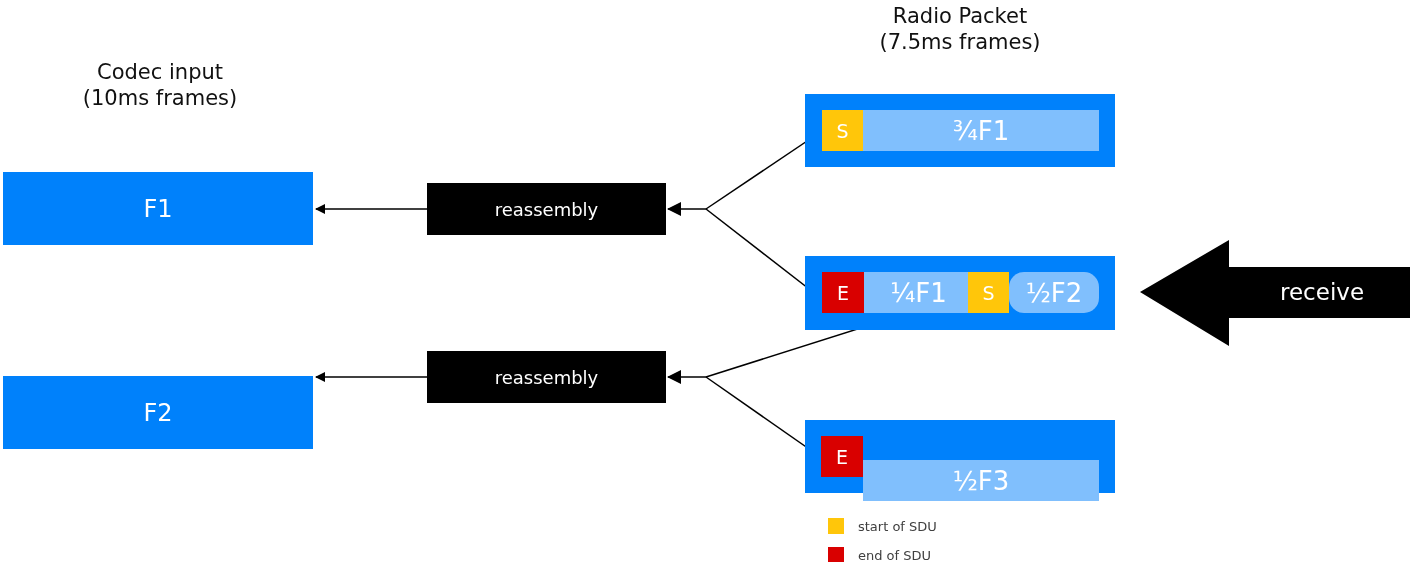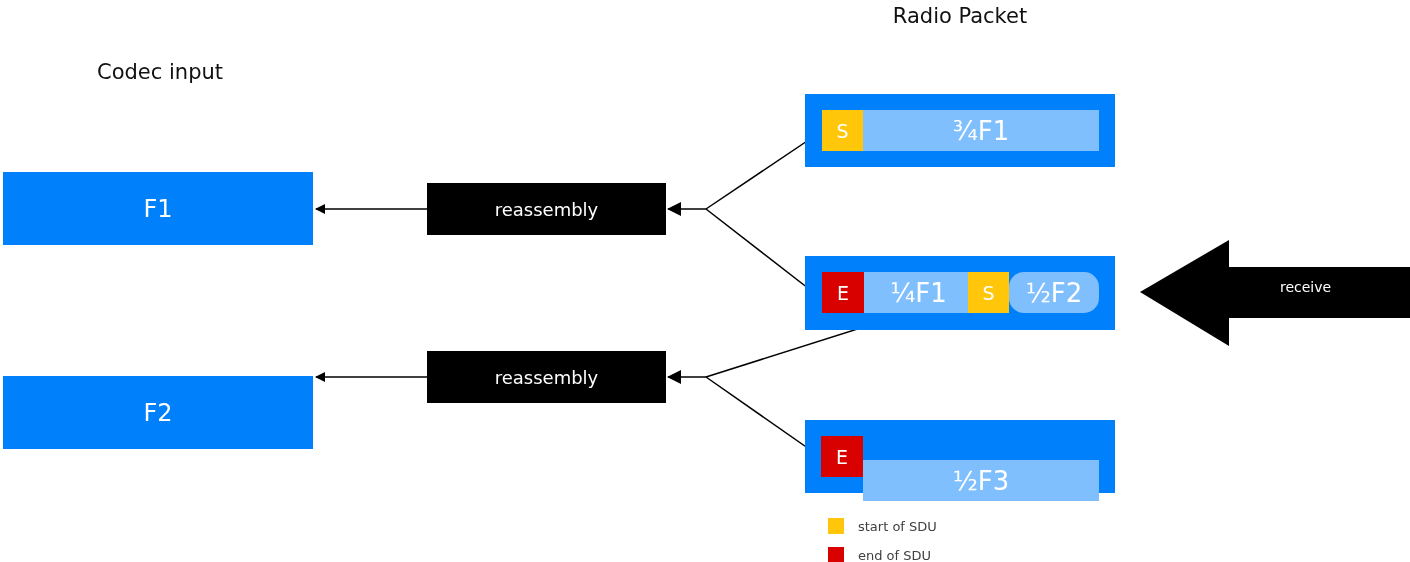--- a/index.html
+++ b/index.html
@@ -13,30 +13,32 @@
   .packet { position: absolute; background: #0081FB; }
   .seg { position: absolute; background: #80BFFD; color: #fff; font-size: 26px;
          display: flex; align-items: center; justify-content: center; }
   .marker { position: absolute; color: #fff; font-size: 19px;
             display: flex; align-items: center; justify-content: center; }
   .m-start { background: #FFC60A; }
   .m-end { background: #D90000; }
   .legend-item { position: absolute; display: flex; align-items: center; font-size: 13px; color: #404040; margin-top: 7px; }
   .legend-swatch { width: 16px; height: 16px; margin-right: 14px; }
   svg.lines { position: absolute; left: 0; top: 0; }
-  .receive-label { position: absolute; color: #fff; font-size: 14px; }
+  .receive-label { position: absolute; color: #fff; font-size: 23px; }
 </style>
 </head>
 <body>
 
 <div class="heading" style="left:55px; top:13px; width:210px;margin-top:46px;">
   <div>Codec input</div>
+  <div>(10ms frames)</div>
 </div>
 <div class="heading" style="left:855px; top:3px; width:210px;">
   <div>Radio Packet</div>
+  <div>(7.5ms frames)</div>
 </div>
 
 <svg class="lines" width="1410" height="562">
   <defs>
     <marker id="arrowhead" markerWidth="10" markerHeight="10" refX="9" refY="5" orient="auto" markerUnits="userSpaceOnUse">
       <path d="M0,0 L10,5 L0,10 Z" fill="#000"></path>
     </marker>
     <marker id="arrowhead-big" markerWidth="14" markerHeight="14" refX="13" refY="7" orient="auto" markerUnits="userSpaceOnUse">
       <path d="M0,0 L14,7 L0,14 Z" fill="#000"></path>
     </marker>

